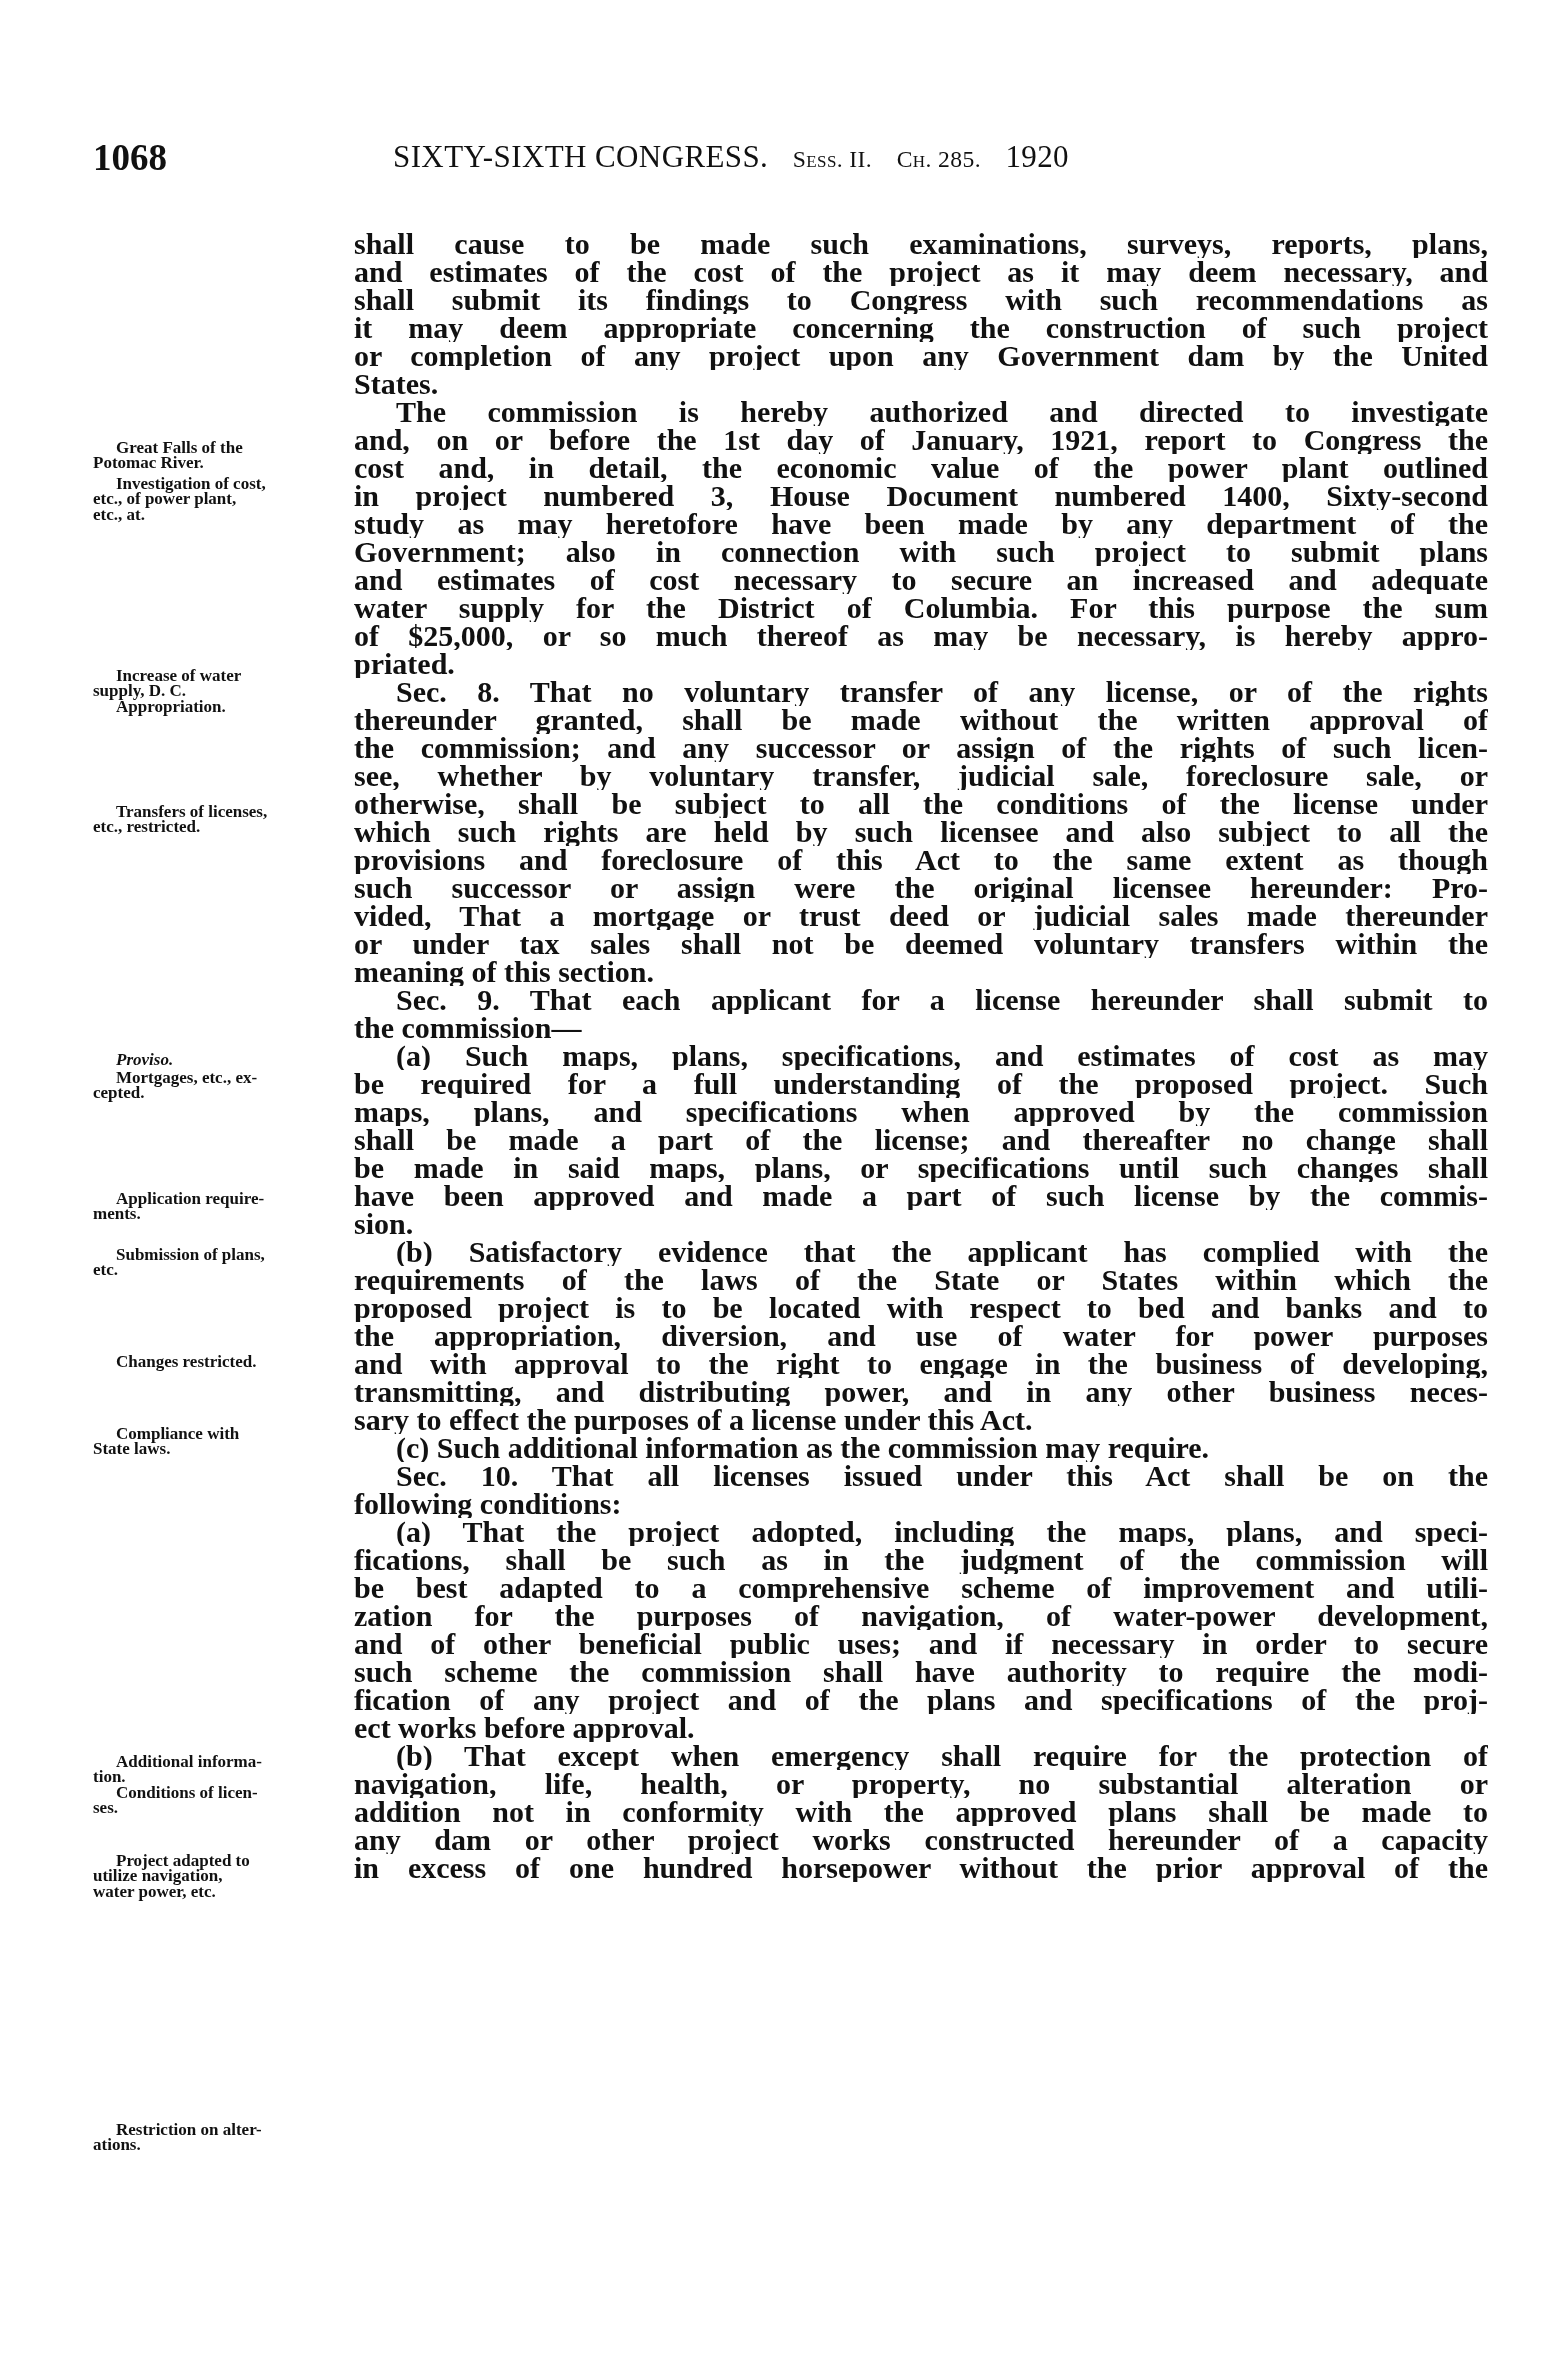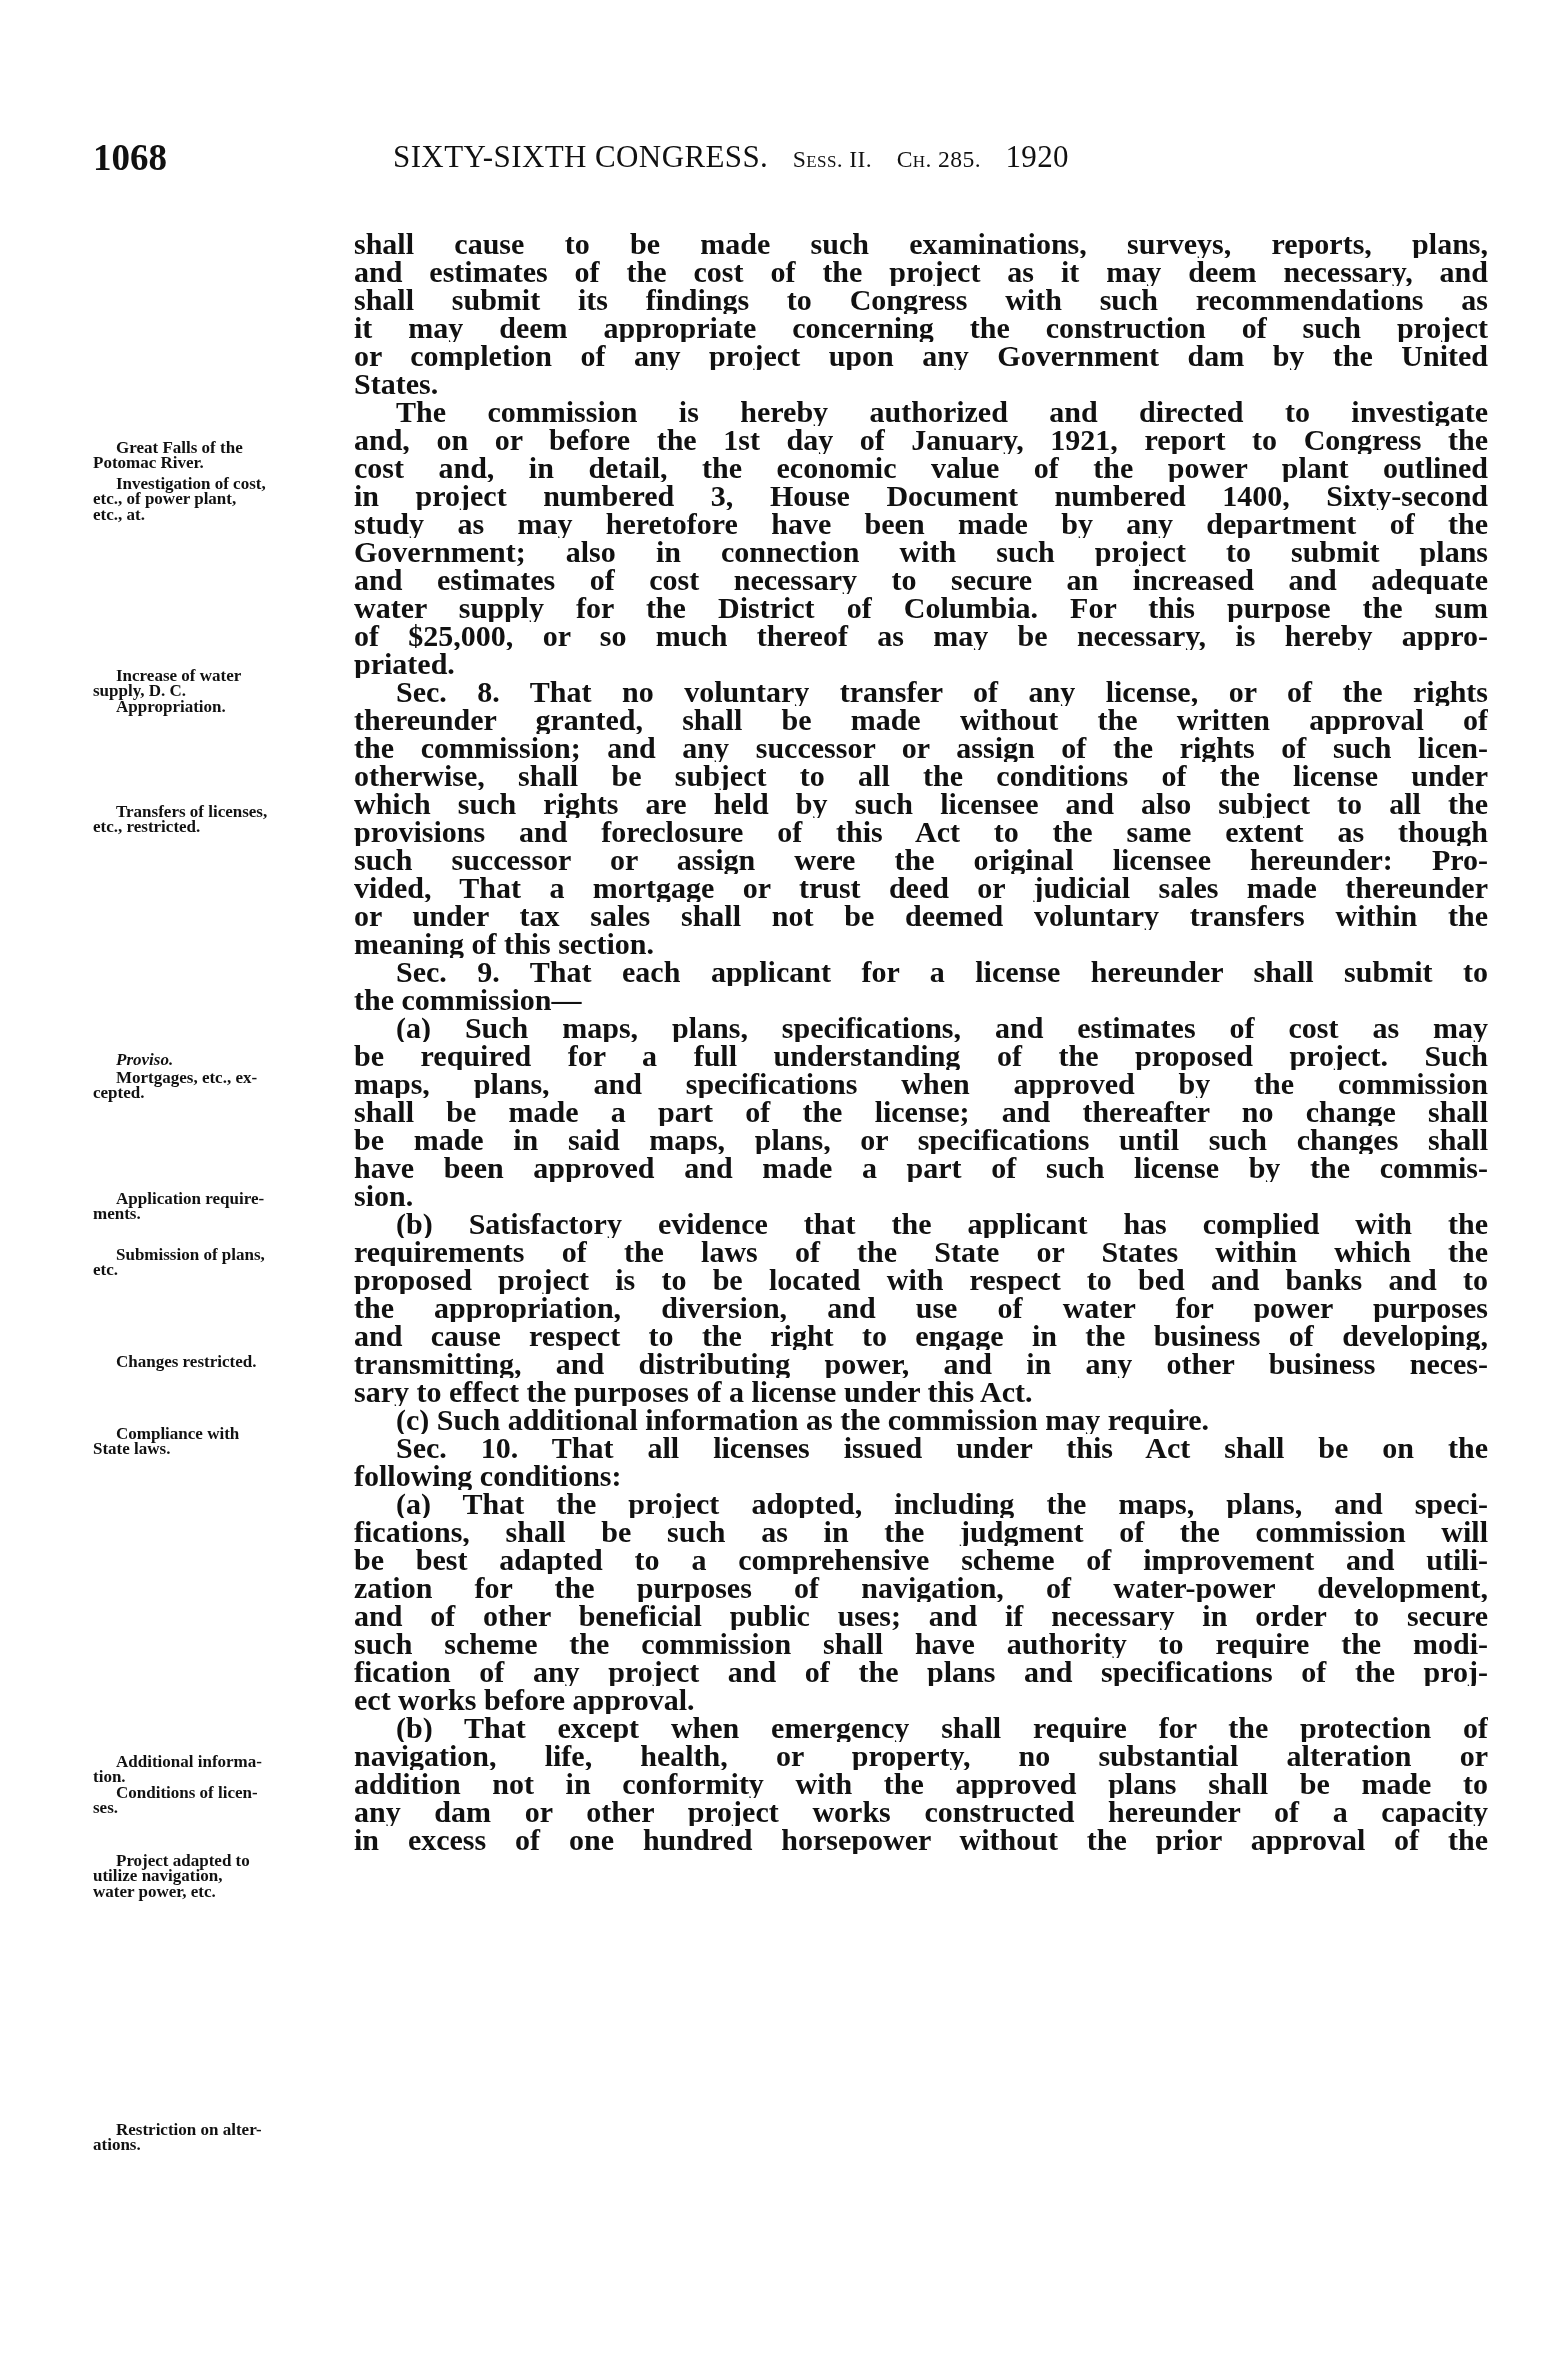--- a/index.html
+++ b/index.html
@@ -43,41 +43,42 @@
   <span class="line">in project numbered 3, House Document numbered 1400, Sixty-second</span>
   <span class="line">study as may heretofore have been made by any department of the</span>
   <span class="line">Government; also in connection with such project to submit plans</span>
   <span class="line">and estimates of cost necessary to secure an increased and adequate</span>
   <span class="line">water supply for the District of Columbia. For this purpose the sum</span>
   <span class="line">of $25,000, or so much thereof as may be necessary, is hereby appro-</span>
   <span class="line last">priated.</span>
   <span class="line indent">Sec. 8. That no voluntary transfer of any license, or of the rights</span>
   <span class="line">thereunder granted, shall be made without the written approval of</span>
   <span class="line">the commission; and any successor or assign of the rights of such licen-</span>
+  <span class="line">see, whether by voluntary transfer, judicial sale, foreclosure sale, or</span>
   <span class="line">otherwise, shall be subject to all the conditions of the license under</span>
   <span class="line">which such rights are held by such licensee and also subject to all the</span>
   <span class="line">provisions and foreclosure of this Act to the same extent as though</span>
   <span class="line">such successor or assign were the original licensee hereunder: Pro-</span>
   <span class="line">vided, That a mortgage or trust deed or judicial sales made thereunder</span>
   <span class="line">or under tax sales shall not be deemed voluntary transfers within the</span>
   <span class="line last">meaning of this section.</span>
   <span class="line indent">Sec. 9. That each applicant for a license hereunder shall submit to</span>
   <span class="line last">the commission—</span>
   <span class="line indent">(a) Such maps, plans, specifications, and estimates of cost as may</span>
   <span class="line">be required for a full understanding of the proposed project. Such</span>
   <span class="line">maps, plans, and specifications when approved by the commission</span>
   <span class="line">shall be made a part of the license; and thereafter no change shall</span>
   <span class="line">be made in said maps, plans, or specifications until such changes shall</span>
   <span class="line">have been approved and made a part of such license by the commis-</span>
   <span class="line last">sion.</span>
   <span class="line indent">(b) Satisfactory evidence that the applicant has complied with the</span>
   <span class="line">requirements of the laws of the State or States within which the</span>
   <span class="line">proposed project is to be located with respect to bed and banks and to</span>
   <span class="line">the appropriation, diversion, and use of water for power purposes</span>
-  <span class="line">and cause respect to the right to engage in the business of developing,</span>
+  <span class="line">and with approval to the right to engage in the business of developing,</span>
   <span class="line">transmitting, and distributing power, and in any other business neces-</span>
   <span class="line last">sary to effect the purposes of a license under this Act.</span>
   <span class="line indent last">(c) Such additional information as the commission may require.</span>
   <span class="line indent">Sec. 10. That all licenses issued under this Act shall be on the</span>
   <span class="line last">following conditions:</span>
   <span class="line indent">(a) That the project adopted, including the maps, plans, and speci-</span>
   <span class="line">fications, shall be such as in the judgment of the commission will</span>
   <span class="line">be best adapted to a comprehensive scheme of improvement and utili-</span>
   <span class="line">zation for the purposes of navigation, of water-power development,</span>
   <span class="line">and of other beneficial public uses; and if necessary in order to secure</span>

